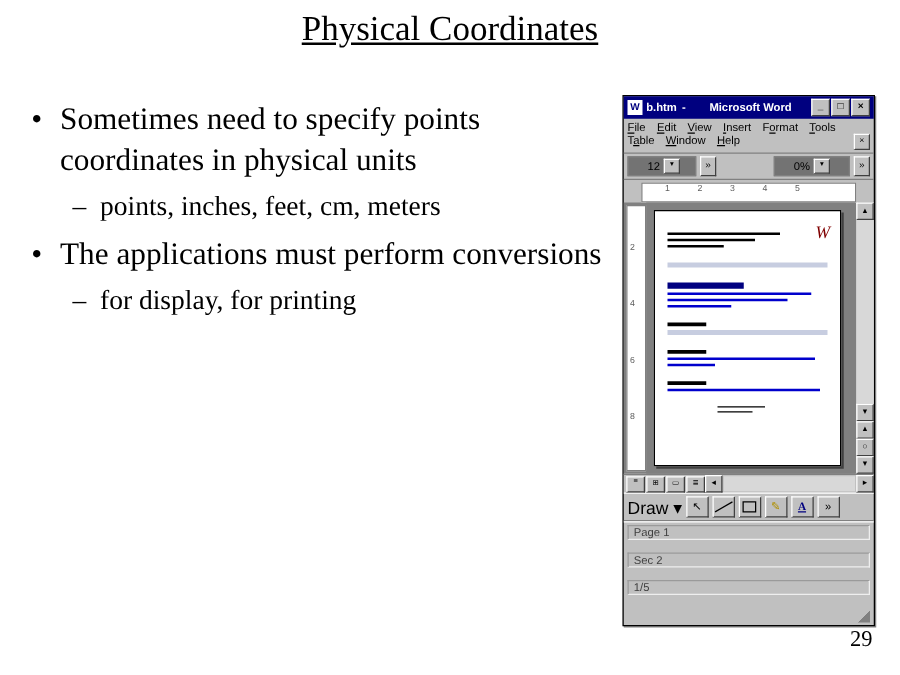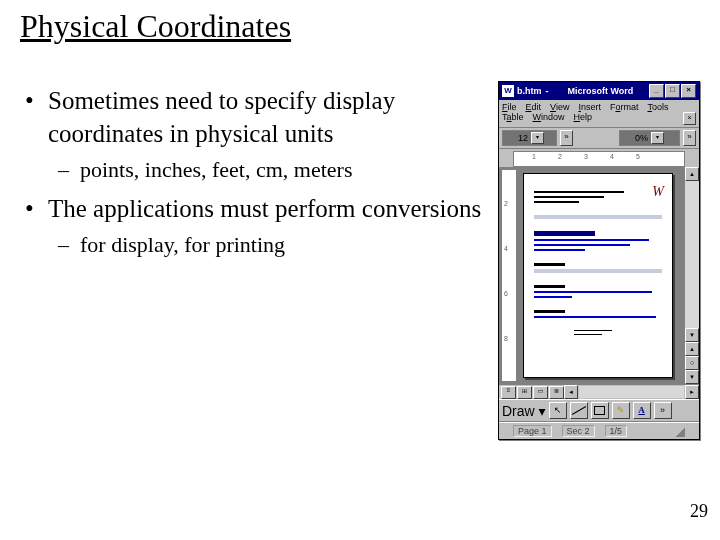--- a/index.html
+++ b/index.html
@@ -13,24 +13,25 @@
     position: relative;
   }
   .slide {
     width: 720px;
     height: 540px;
     padding: 8px 20px 0 20px;
     box-sizing: border-box;
     position: relative;
   }
   .title {
-    font-size: 32px;
+    font-size: 28px;
     text-decoration: underline;
     margin: 0 0 40px 0;
     font-weight: normal;
+    text-align: center;
   }
   .content {
     display: flex;
     align-items: flex-start;
   }
   .bullets {
     flex: 1;
     font-size: 25px;
     padding-right: 8px;
   }
@@ -63,21 +64,21 @@
   .bullets ul ul li::before {
     content: "–";
     position: absolute;
     left: 10px;
     top: 0;
   }
   .underline {
   }
   .page-num {
     position: absolute;
-    right: 12px;
+    right: 22px;
     bottom: 18px;
     font-size: 18px;
   }
 
   
   .wordapp {
     width: 200px;
     border: 1px solid #000;
     background: #c0c0c0;
     font-family: Tahoma, Arial, sans-serif;
@@ -278,45 +279,46 @@
     border: 1px solid #fff;
     border-right-color:#404040; border-bottom-color:#404040;
     font-size: 9px; text-align: center; line-height: 14px;
   }
   .drawbar .line-ic::before{content:"";display:block;border-top:1px solid #000;transform:rotate(-30deg);margin-top:7px;}
   .drawbar .rect-ic::before{content:"";display:block;width:9px;height:7px;border:1px solid #000;margin:3px auto;}
   .drawbar .fillA { color:#00007f; font-family: 'Times New Roman', serif; font-weight: bold; text-decoration: underline; }
   .drawbar .pencil { color:#b09000; }
   .statusbar {
     display: flex;
-    padding: 2px 14px;
+    padding: 2px 3px;
     gap: 10px;
     border-top: 1px solid #fff;
     font-size: 9px;
     color: #404040;
+    flex-direction: column;
   }
   .statusbar .cell { border: 1px inset #eee; padding: 0 4px; }
   .statusbar .grip {
     margin-left: auto;
     width: 12px; height: 12px;
     background:
       linear-gradient(135deg, transparent 60%, #808080 60%);
   }
 </style>
 </head>
 <body>
 
 <div class="slide">
   <h1 class="title">Physical Coordinates</h1>
 
   <div class="content">
     <div class="bullets">
       <ul>
         <li>
-          <span>Sometimes need to specify display coordinates in </span><span class="underline">physical units</span>
+          <span>Sometimes need to specify points coordinates in </span><span class="underline">physical units</span>
           <ul>
             <li>points, inches, feet, cm, meters</li>
           </ul>
         </li>
         <li>
           <span>The applications must perform conversions</span>
           <ul>
             <li>for display, for printing</li>
           </ul>
         </li>

